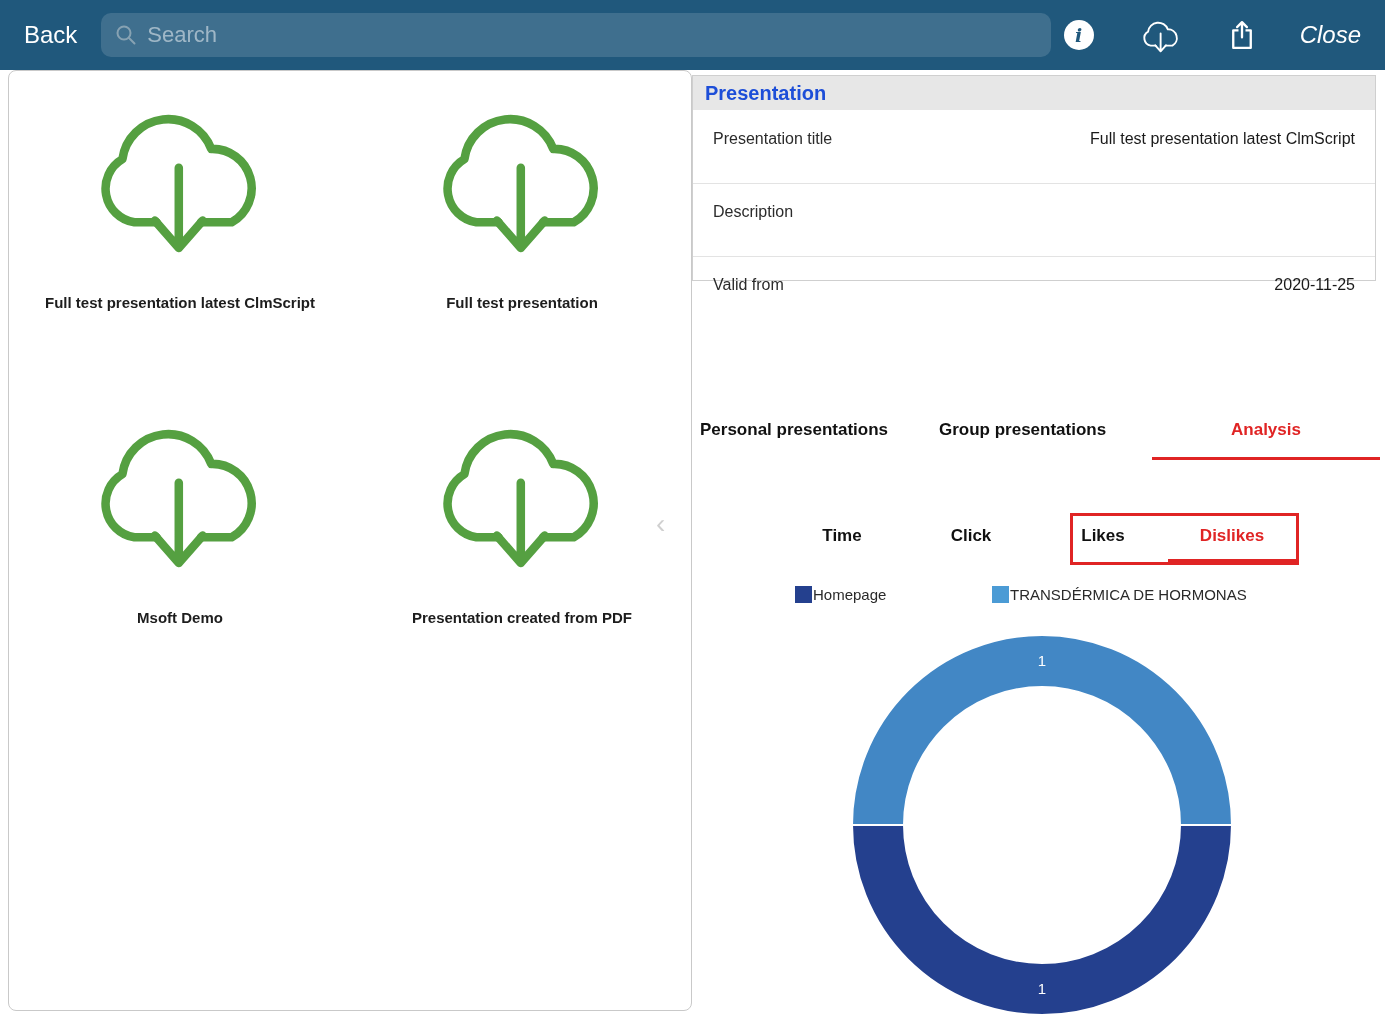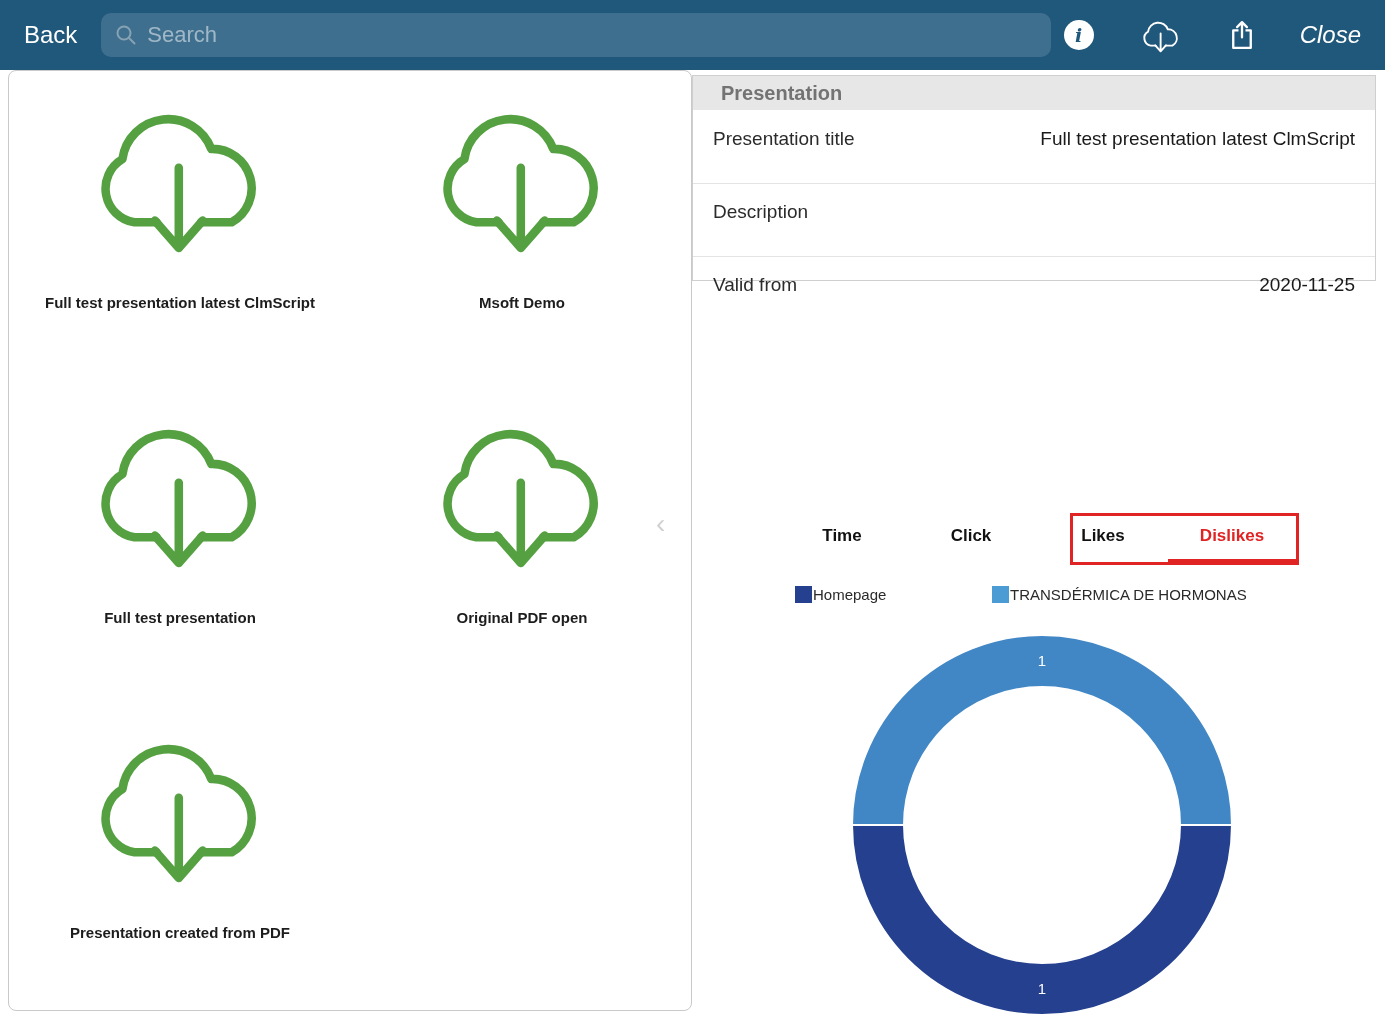--- a/index.html
+++ b/index.html
@@ -49,25 +49,25 @@
   }
   .scroll-hint { position:absolute; left:656px; top:510px; color:#d0d0d0; font-size:28px; line-height:1; }
 
   
   .info-card {
     position:absolute; left:692px; top:75px; width:684px; height:206px;
     background:#fff; border:1px solid #cfcfcf;
   }
   .info-header {
     height:34px; background:var(--header-gray,#e7e7e7); display:flex; align-items:center;
-    padding-left:28px; font-weight:bold; font-size:20px; color:#737373;
+    padding-left:12px; font-weight:bold; font-size:20px; color:#1d4ed8;
   }
   .info-row {
     height:57px; display:flex; justify-content:space-between; align-items:center;
-    padding:0 20px; font-size:19px;
+    padding:0 20px; font-size:16px;
   }
   .info-row + .info-row { border-top:1px solid #e3e3e3;margin-top:16px; }
   .info-row .lbl { color:#2b2b2b; }
   .info-row .val { color:#1a1a1a; text-align:right; }
 
   
   .tabs { position:absolute; left:692px; top:420px; width:688px; height:44px; }
   .tab { position:absolute; top:0; font-size:17px; font-weight:bold; color:#111; cursor:pointer; white-space:nowrap; }
   .tab-personal { left:8px; }
   .tab-group { left:247px; }
@@ -147,36 +147,30 @@
         <svg class="cloud" viewBox="0 0 120 100">
             <use href="#cloud-dl"></use>
           </svg>
         <div class="lib-label">Full test presentation latest ClmScript</div>
       </div>
 
       <div class="lib-item">
         <svg class="cloud" viewBox="0 0 120 100">
             <use href="#cloud-dl"></use>
           </svg>
+        <div class="lib-label">Full test presentation</div>
+      </div>
+
+      <div class="lib-item">
+        <svg class="cloud" viewBox="0 0 120 100">
+            <use href="#cloud-dl"></use>
+          </svg>
         <div class="lib-label">Msoft Demo</div>
       </div>
 
-      <div class="lib-item">
-        <svg class="cloud" viewBox="0 0 120 100">
-            <use href="#cloud-dl"></use>
-          </svg>
-        <div class="lib-label">Full test presentation</div>
-      </div>
-
-      <div class="lib-item">
-        <svg class="cloud" viewBox="0 0 120 100">
-            <use href="#cloud-dl"></use>
-          </svg>
-        <div class="lib-label">Original PDF open</div>
-      </div>
 
       <div class="lib-item">
         <svg class="cloud" viewBox="0 0 120 100">
             <use href="#cloud-dl"></use>
           </svg>
         <div class="lib-label">Presentation created from PDF</div>
       </div>
 
     </div>
   </div>
@@ -192,20 +186,26 @@
     <div class="info-row">
       <span class="lbl">Description</span>
       <span class="val"></span>
     </div>
     <div class="info-row">
       <span class="lbl">Valid from</span>
       <span class="val">2020-11-25</span>
     </div>
   </div>
 
+  <div class="tabs">
+    <div class="tab tab-personal">Personal presentations</div>
+    <div class="tab tab-group">Group presentations</div>
+    <div class="tab tab-analysis">Analysis</div>
+    <div class="tab-underline"></div>
+  </div>
 
   <div class="subtabs">
     <div class="subtab subtab-time">Time</div>
     <div class="subtab subtab-click">Click</div>
     <div class="subtab subtab-likes">Likes</div>
     <div class="subtab subtab-dislikes">Dislikes</div>
     <div class="subtab-annotation"></div>
     <div class="dislikes-underline"></div>
   </div>
 

